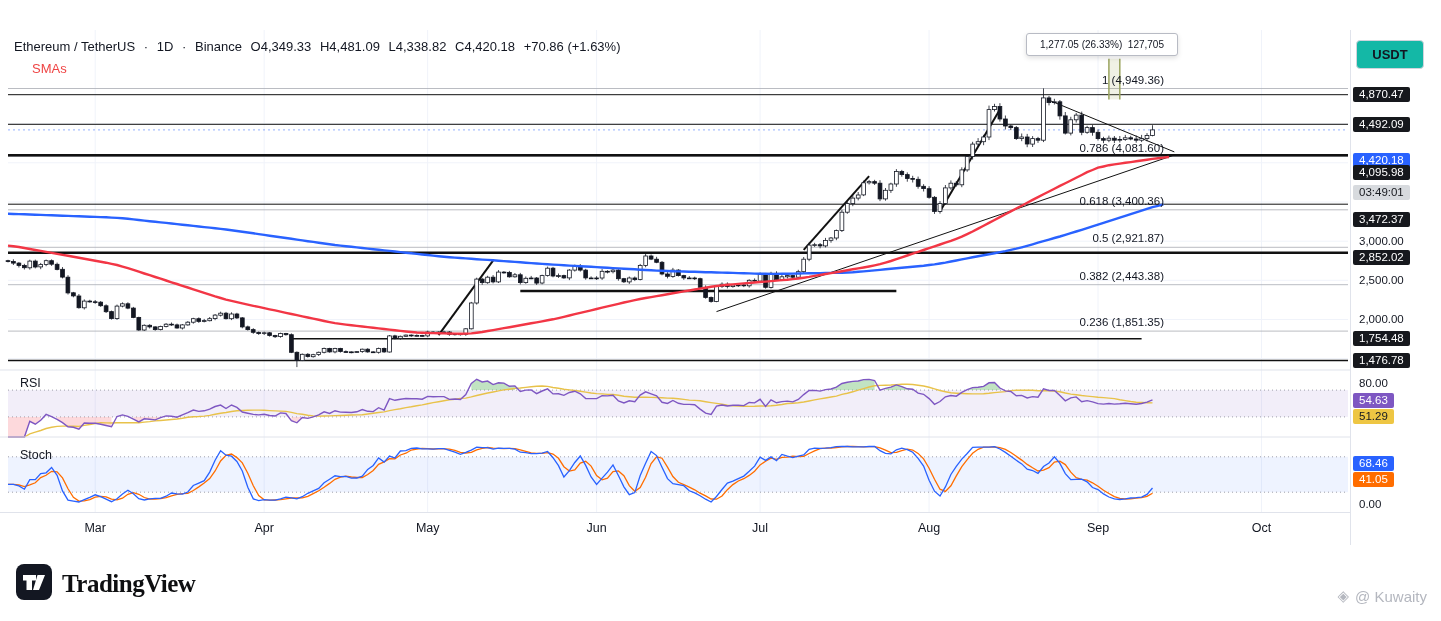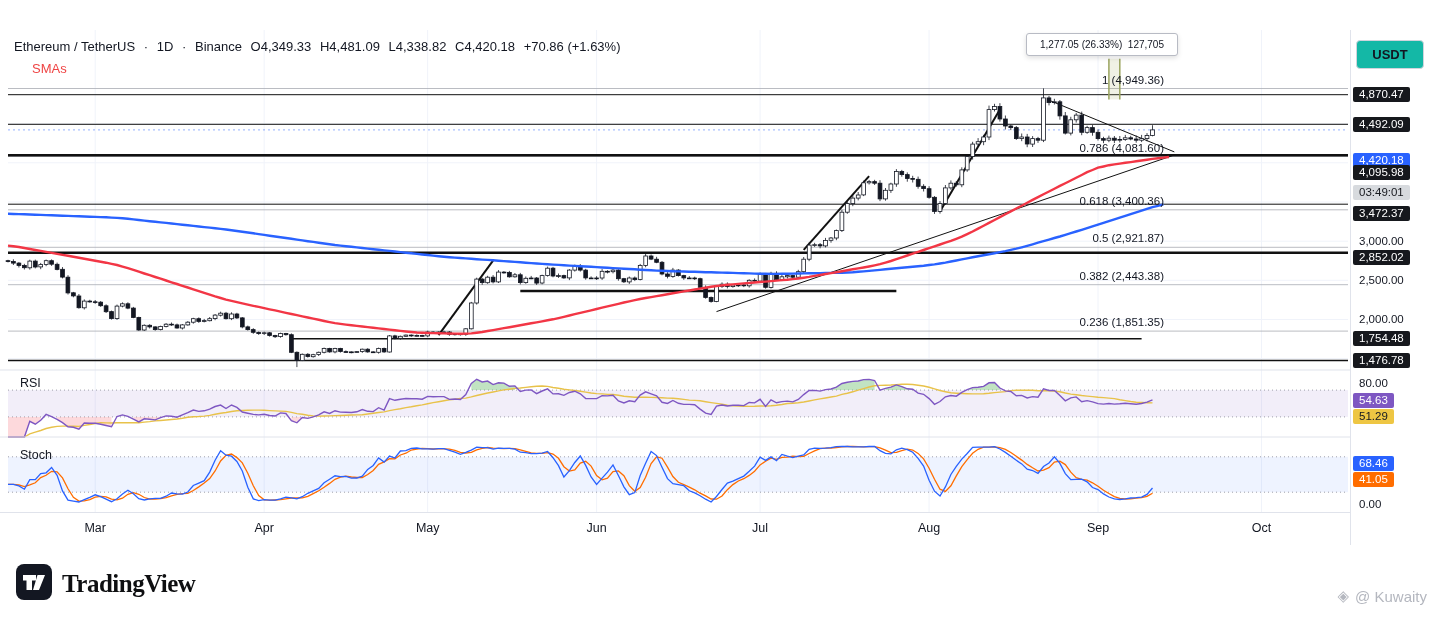--- a/index.html
+++ b/index.html
@@ -549,21 +549,21 @@
     <div class="panelbl rsi">RSI</div>
     <div class="panelbl stoch">Stoch</div>
 
     <div id="axis-col">
       <div class="currency-btn">USDT</div>
     <div class="axlbl dark" style="top: 57.2px;">4,870.47</div>
         <div class="axlbl dark" style="top: 86.8px;">4,492.09</div>
         <div class="axlbl current" style="top: 102.8px; margin-top: 20px;">4,420.18</div>
         <div class="axlbl countdown" style="top: 118.8px; margin-top: 36px;">03:49:01</div>
         <div class="axlbl dark" style="top: 134.8px;">4,095.98</div>
-        <div class="axlbl dark" style="top: 176px; text-align: center;">3,472.37</div>
+        <div class="axlbl dark" style="top: 182px; text-align: center;">3,472.37</div>
         <div class="axlbl plain" style="top: 203.7px;">3,000.00</div>
         <div class="axlbl dark" style="top: 219.7px;">2,852.02</div>
         <div class="axlbl plain" style="top: 242.8px;">2,500.00</div>
         <div class="axlbl plain" style="top: 282px;">2,000.00</div>
         <div class="axlbl dark" style="top: 301.2px;">1,754.48</div>
         <div class="axlbl dark" style="top: 322.9px;">1,476.78</div>
         <div class="axlbl plain" style="top: 345.9px;">80.00</div>
         <div class="axlbl rsi" style="top: 362.9px;">54.63</div>
         <div class="axlbl rsi-ma" style="top: 378.9px; text-align: center;">51.29</div>
         <div class="axlbl plain" style="top: 426px;">100.00</div>

